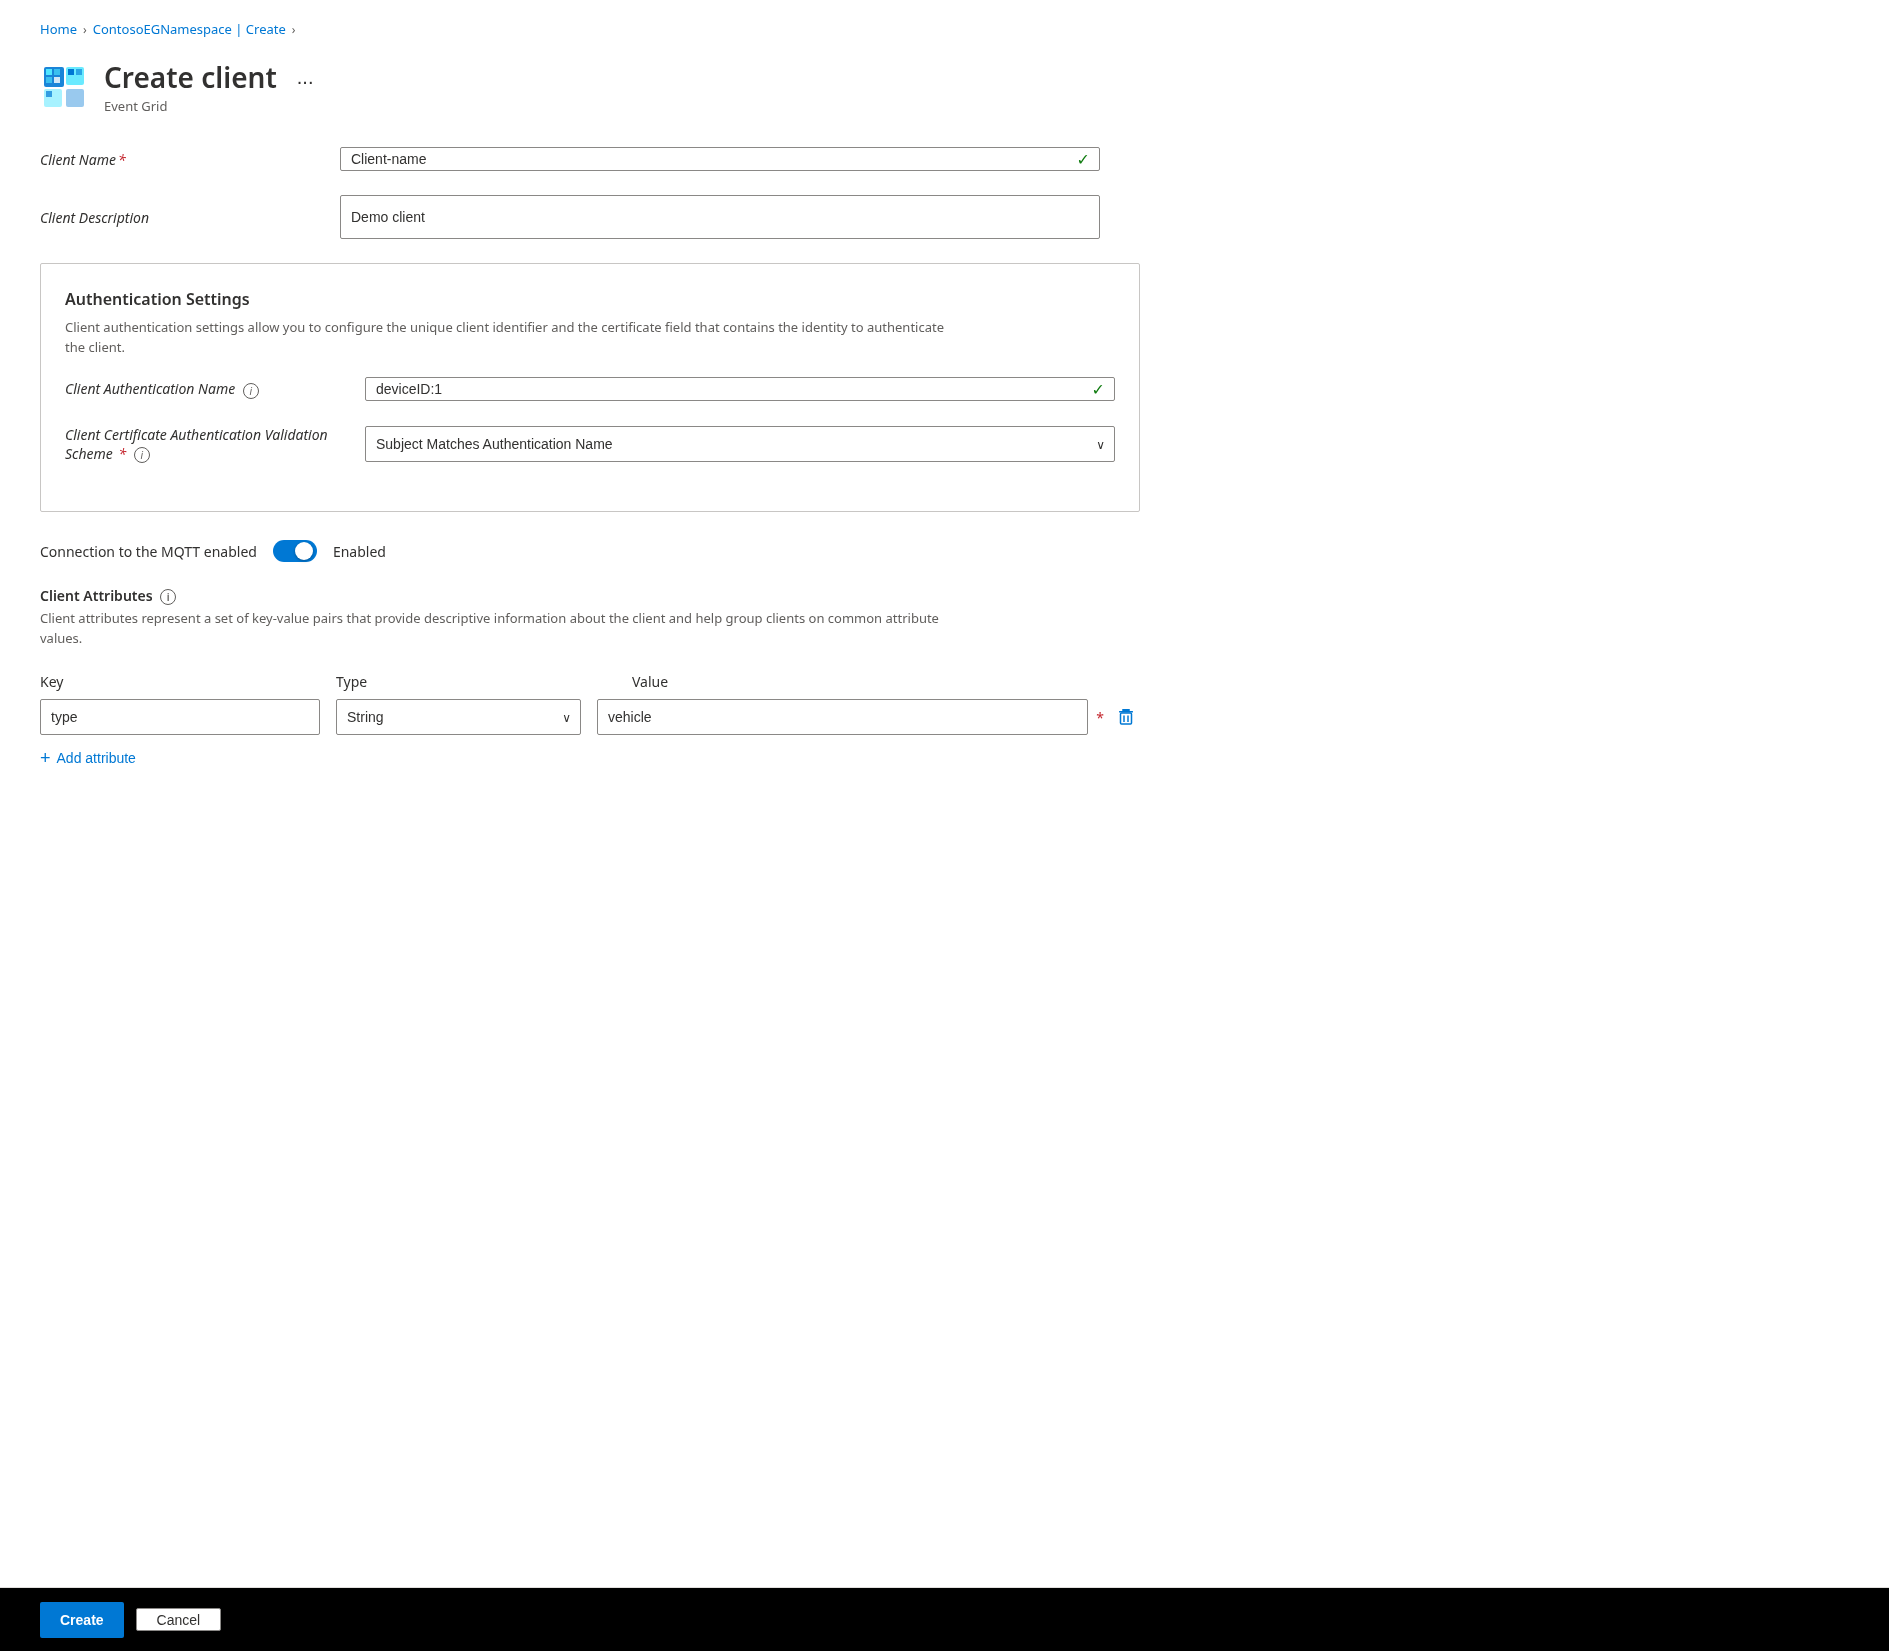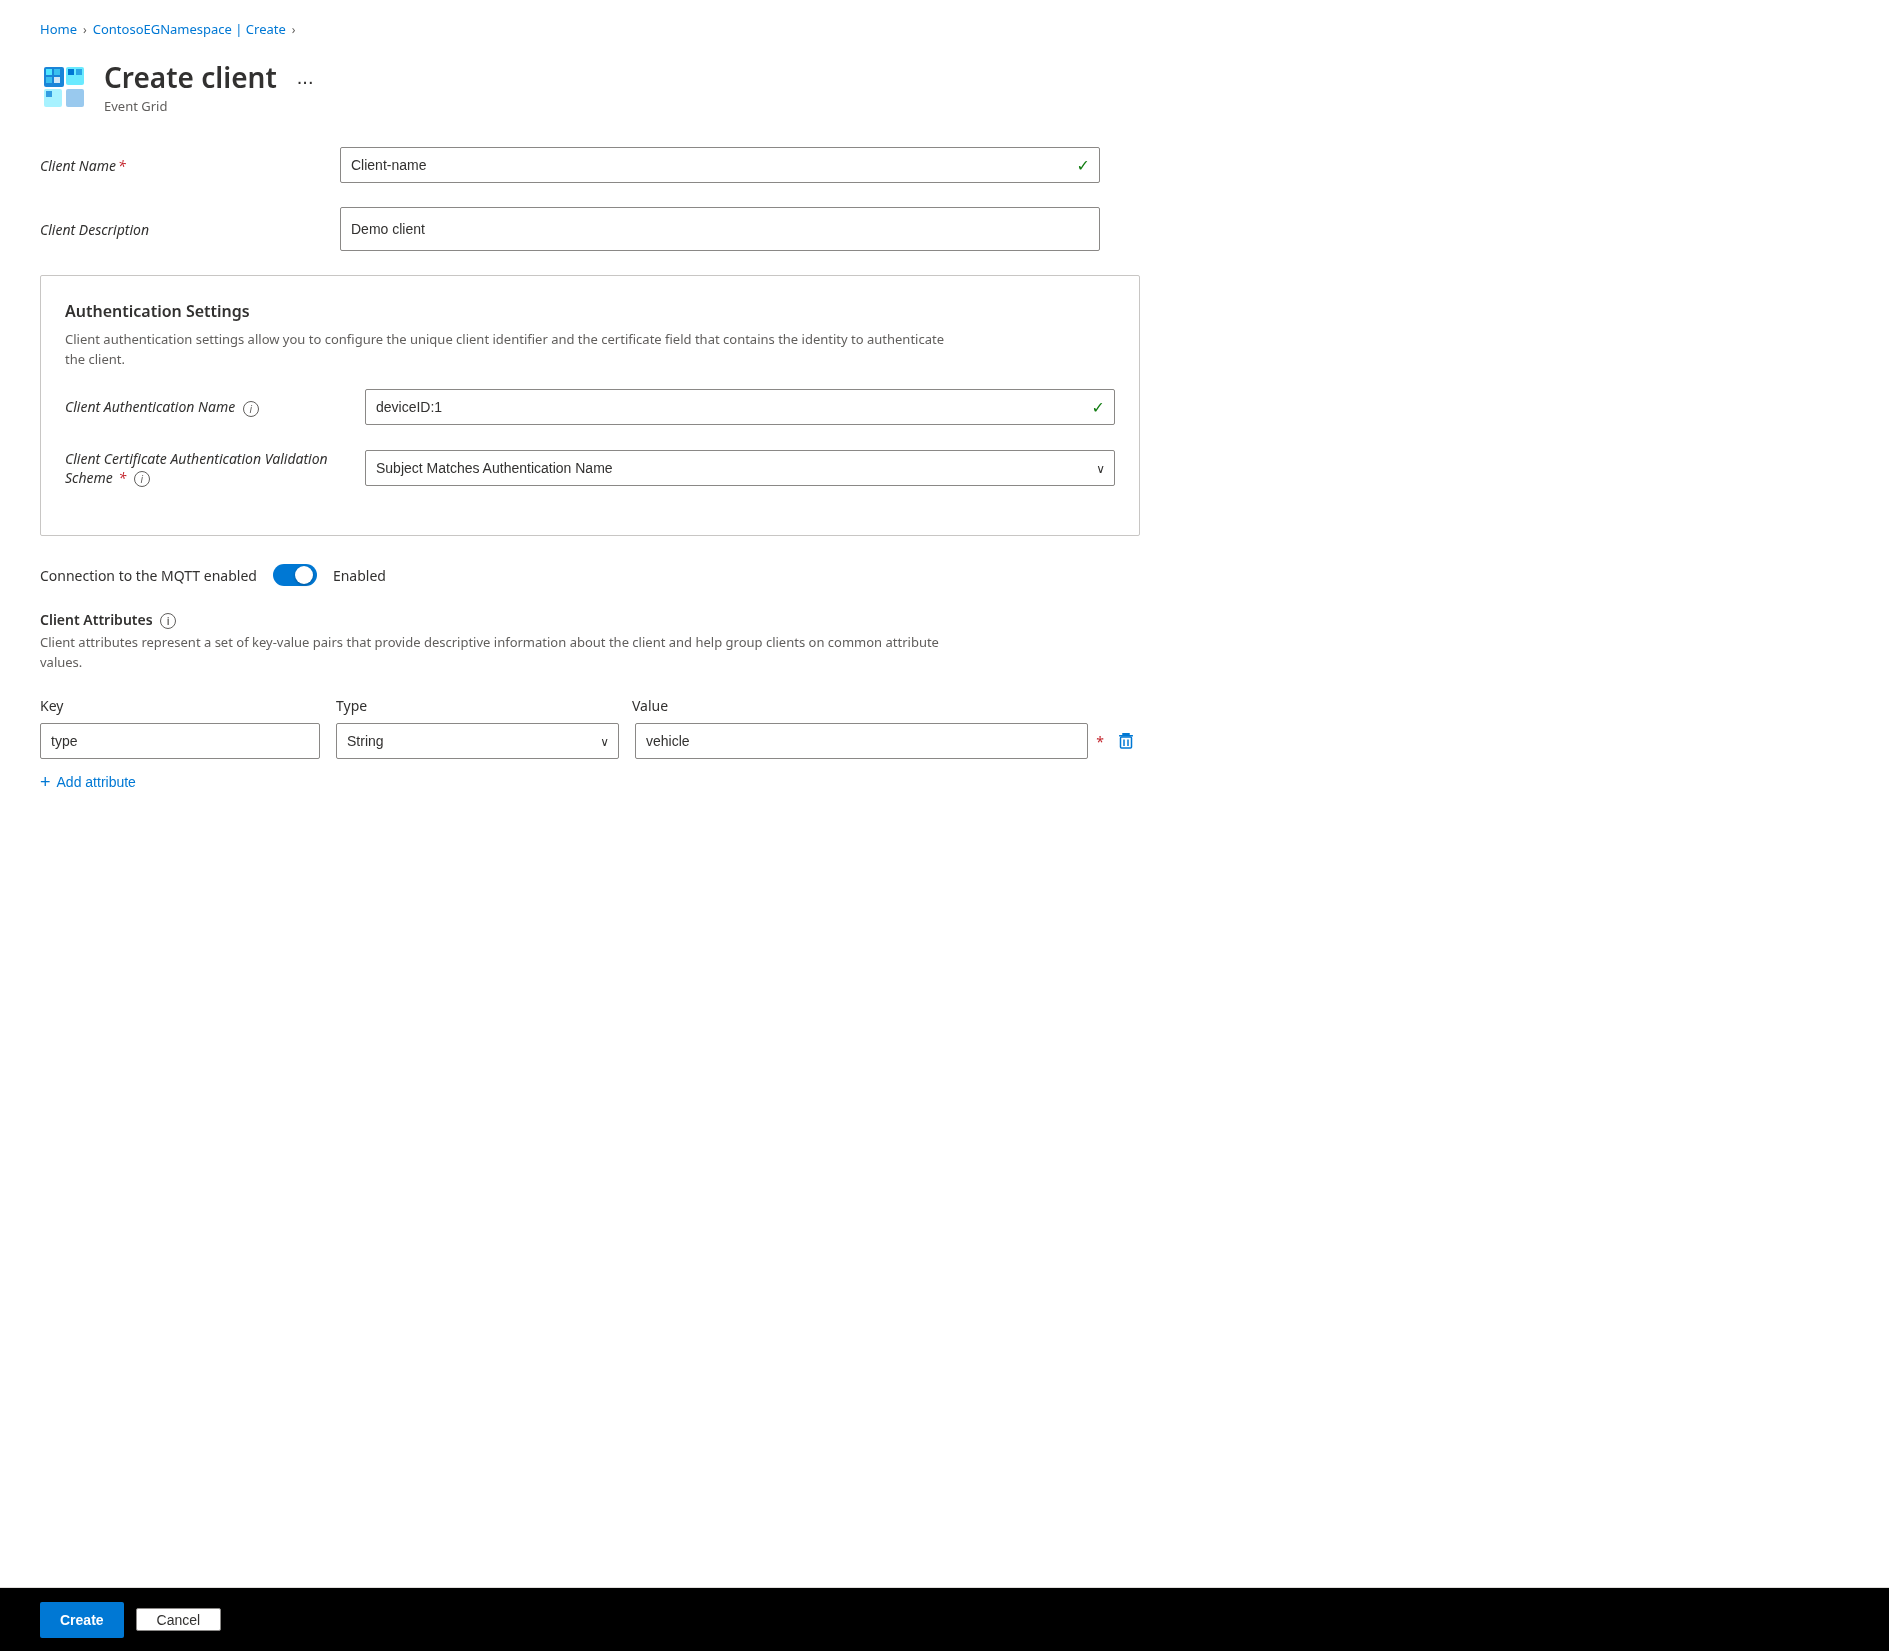--- a/index.html
+++ b/index.html
@@ -94,21 +94,21 @@
       outline: none;
       max-width: 760px;
     }
     .input-with-check {
       position: relative;
       flex: 1;
       max-width: 760px;
     }
     .input-with-check input {
       width: 100%;
-      height: 36px;
+      height: 24px;
       border: 1px solid #8a8886;
       border-radius: 2px;
       padding: 0 36px 0 10px;
       font-size: 14px;
       color: #323130;
       outline: none;
     }
     .check-icon {
       position: absolute;
       right: 10px;
@@ -253,21 +253,21 @@
       height: 36px;
       border: 1px solid #8a8886;
       border-radius: 2px;
       padding: 0 10px;
       font-size: 14px;
       color: #323130;
       outline: none;
     }
     .attr-type-wrapper {
       position: relative;
-      width: 283px;
+      width: 245px;
     }
     .attr-type-wrapper select {
       width: 100%;
       height: 36px;
       border: 1px solid #8a8886;
       border-radius: 2px;
       padding: 0 36px 0 10px;
       font-size: 14px;
       color: #323130;
       appearance: none;

